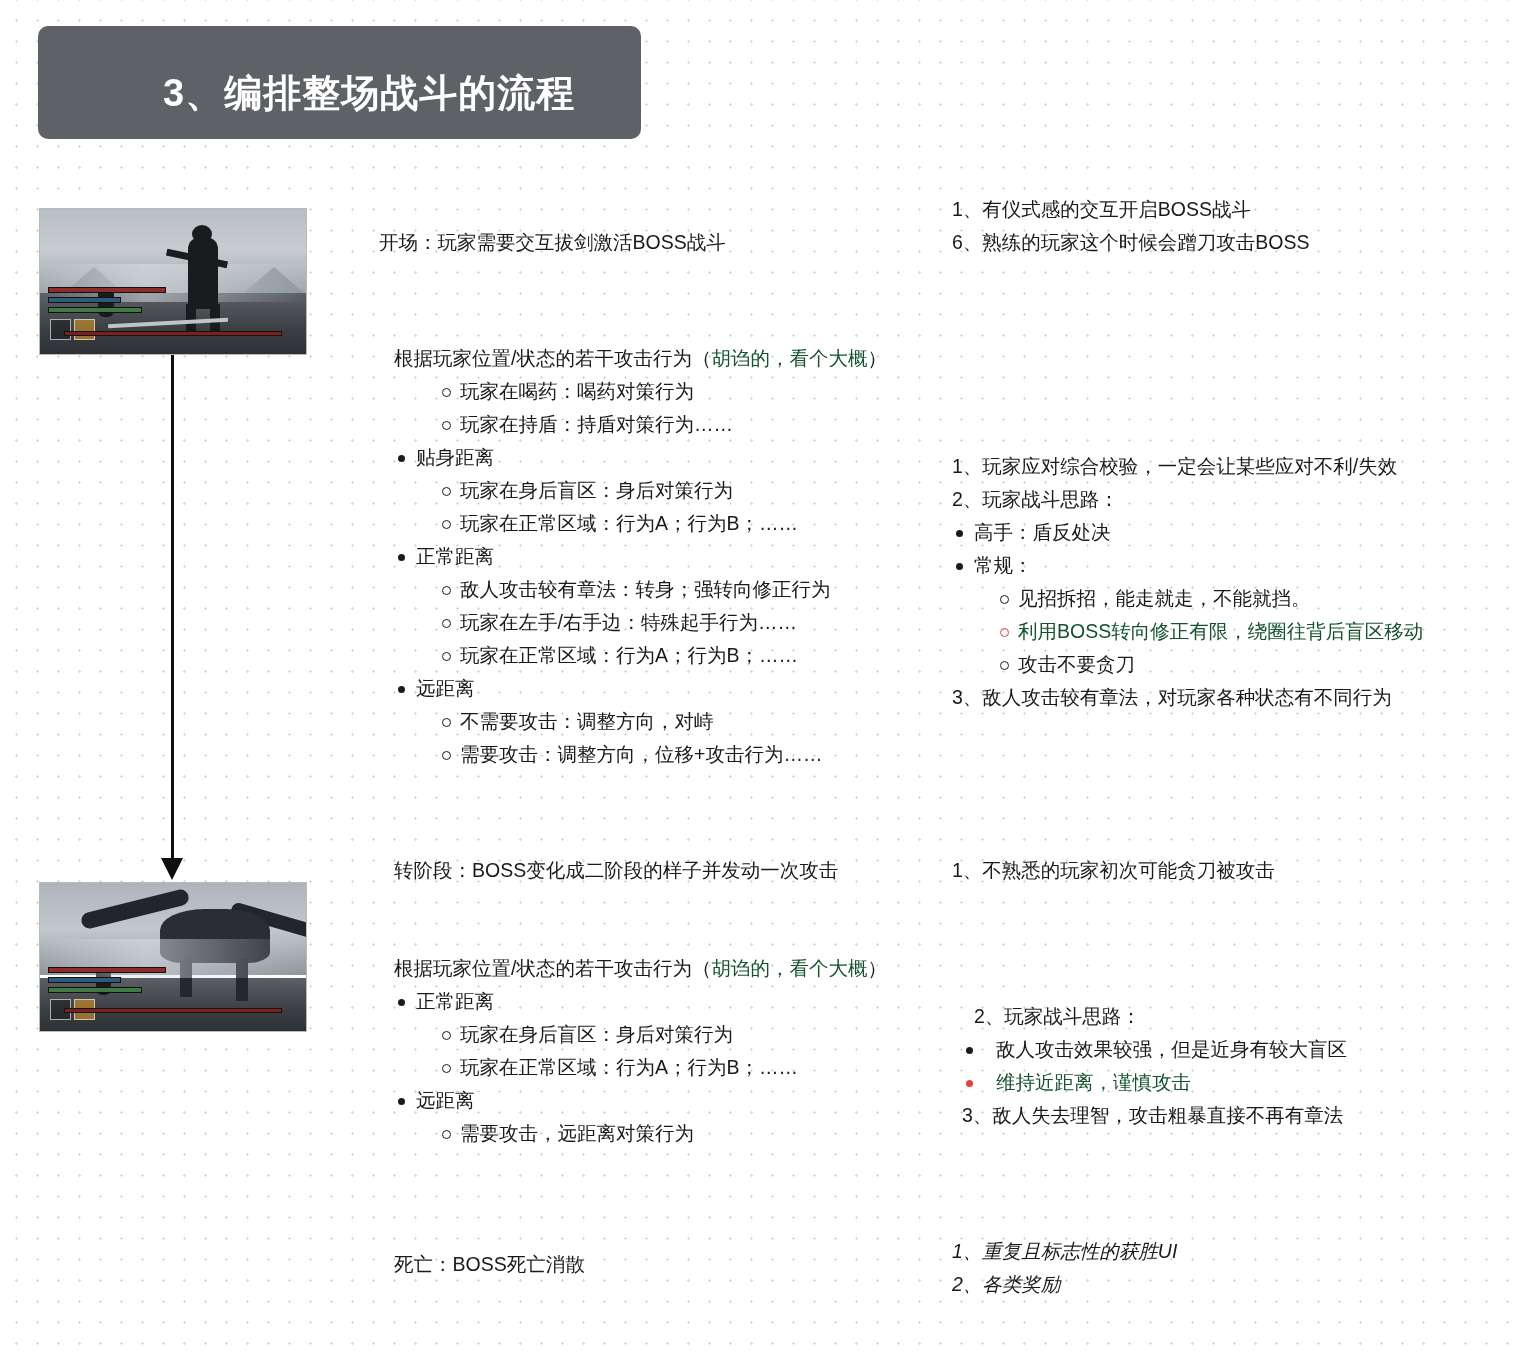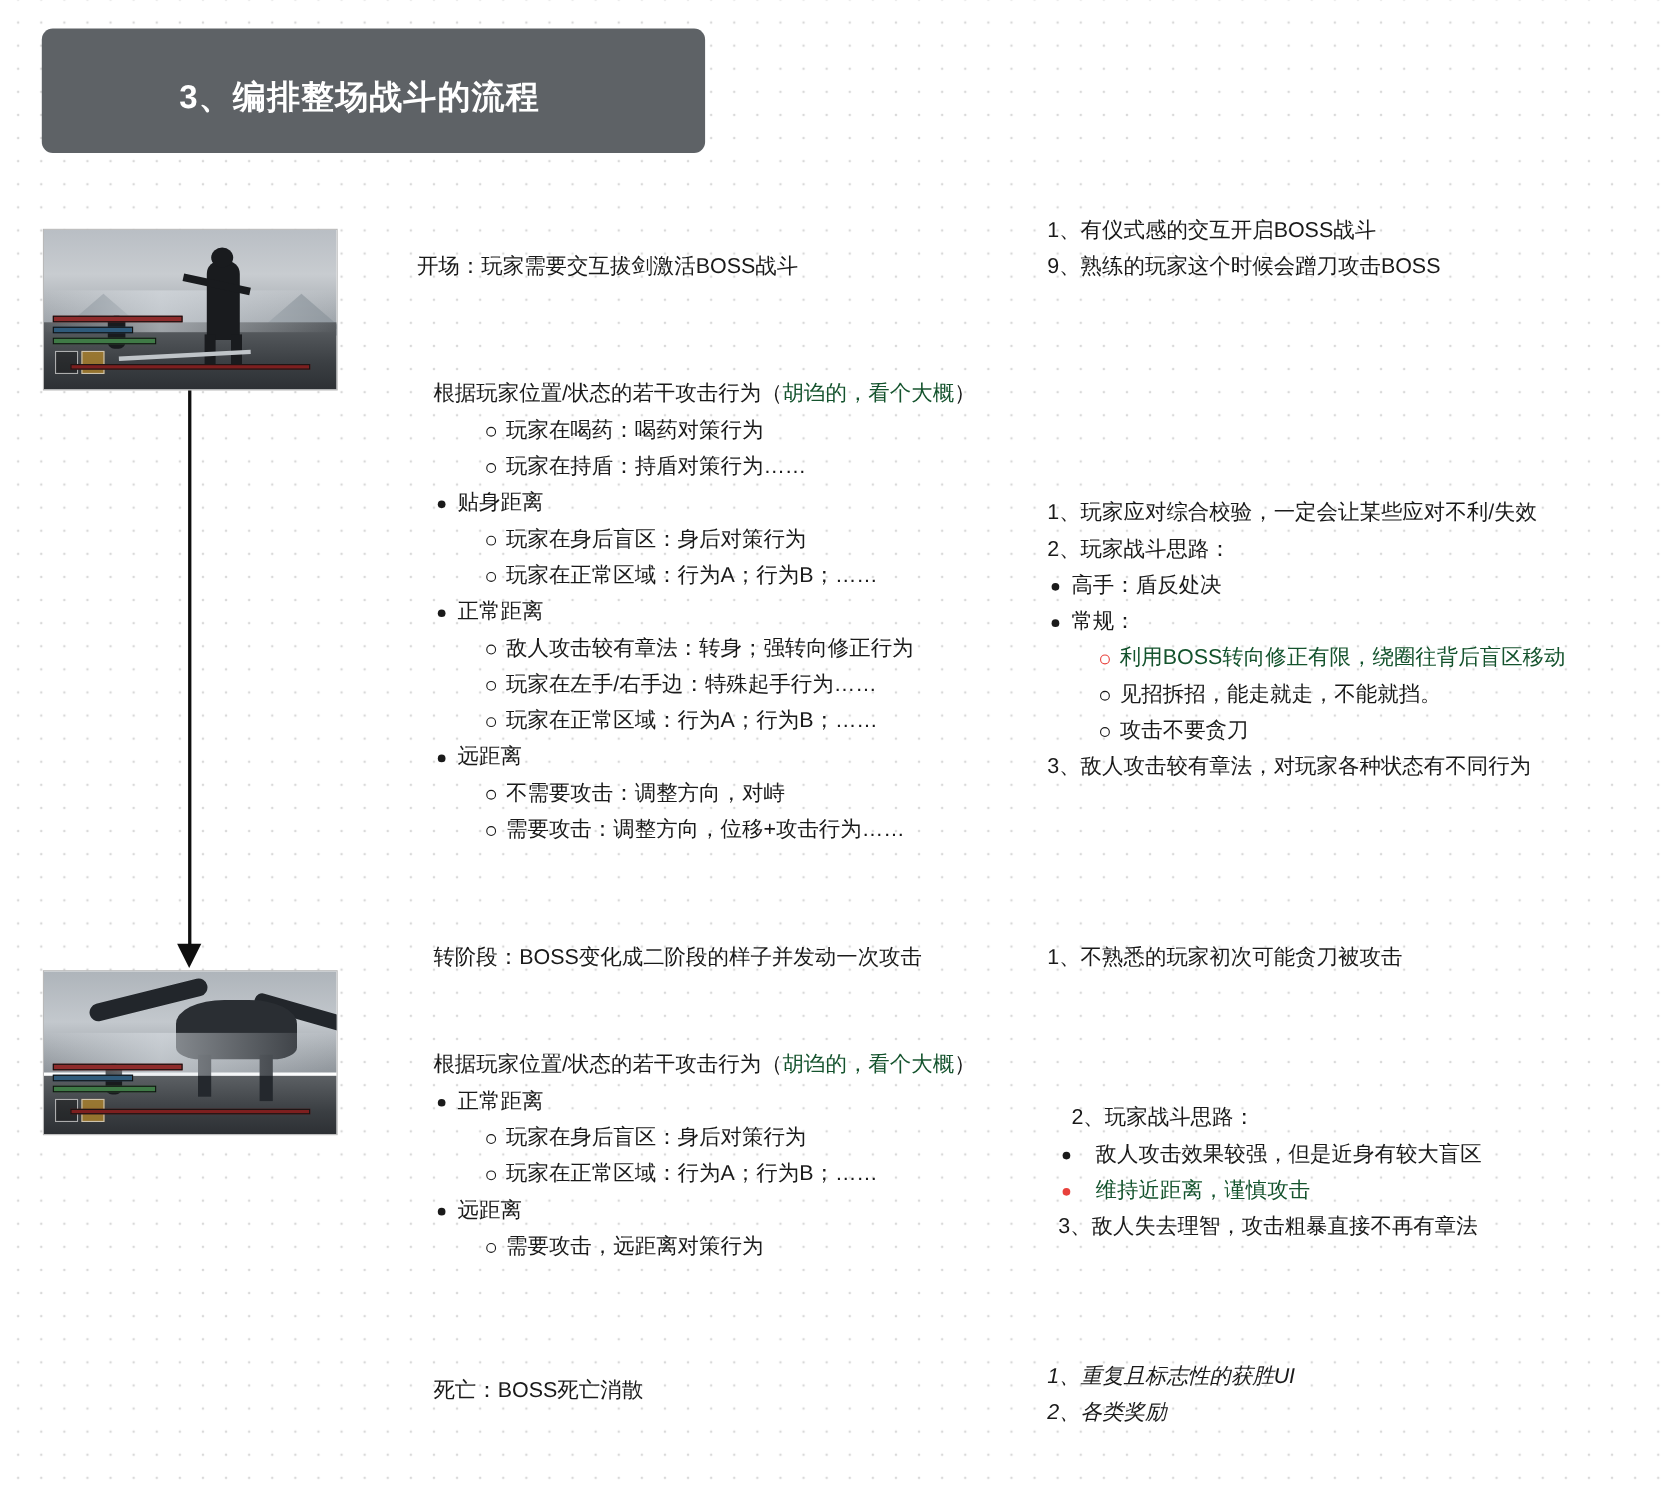--- a/index.html
+++ b/index.html
@@ -27,21 +27,21 @@
     top: 26px;
     width: 603px;
     height: 113px;
     background: #5e6266;
     border-radius: 10px;
   }
   .title-text {
     position: absolute;
     left: 163px;
     top: 68px;
-    font-size: 30px;
+    font-size: 38px;
     font-weight: bold;
     color: #ffffff;
     letter-spacing: 1px;
     white-space: nowrap;
   }
 
   
   .shot {
     position: absolute;
     border: 1px solid #b9b9b9;
@@ -211,21 +211,21 @@
 </div>
 
 <div class="arrow-line"></div>
 <div class="arrow-head"></div>
 
 <div class="block" id="col-mid-1">
   <div class="line">开场：玩家需要交互拔剑激活BOSS战斗</div>
 </div>
 <div class="block" id="col-right-1">
   <div class="line">1、有仪式感的交互开启BOSS战斗</div>
-  <div class="line">9、熟练的玩家这个时候会蹭刀攻击BOSS</div>
+  <div class="line">6、熟练的玩家这个时候会蹭刀攻击BOSS</div>
 </div>
 
 <div class="block" id="col-mid-2">
   <div class="line">
     <span>根据玩家位置/状态的若干攻击行为（</span><span class="red">胡诌的，看个大概</span><span>）</span>
   </div>
   <div class="line lvl2">玩家在喝药：喝药对策行为</div>
   <div class="line lvl2">玩家在持盾：持盾对策行为……</div>
   <div class="line lvl1">贴身距离</div>
   <div class="line lvl2">玩家在身后盲区：身后对策行为</div>
@@ -237,22 +237,22 @@
   <div class="line lvl1">远距离</div>
   <div class="line lvl2">不需要攻击：调整方向，对峙</div>
   <div class="line lvl2">需要攻击：调整方向，位移+攻击行为……</div>
 </div>
 
 <div class="block" id="col-right-2">
   <div class="line">1、玩家应对综合校验，一定会让某些应对不利/失效</div>
   <div class="line">2、玩家战斗思路：</div>
   <div class="line lvl1">高手：盾反处决</div>
   <div class="line lvl1">常规：</div>
+  <div class="line lvl2">见招拆招，能走就走，不能就挡。</div>
   <div class="line lvl2 red">利用BOSS转向修正有限，绕圈往背后盲区移动</div>
-  <div class="line lvl2">见招拆招，能走就走，不能就挡。</div>
   <div class="line lvl2">攻击不要贪刀</div>
   <div class="line">3、敌人攻击较有章法，对玩家各种状态有不同行为</div>
 </div>
 
 <div class="block" id="col-mid-3">
   <div class="line">转阶段：BOSS变化成二阶段的样子并发动一次攻击</div>
 </div>
 <div class="block" id="col-right-3">
   <div class="line">1、不熟悉的玩家初次可能贪刀被攻击</div>
 </div>

